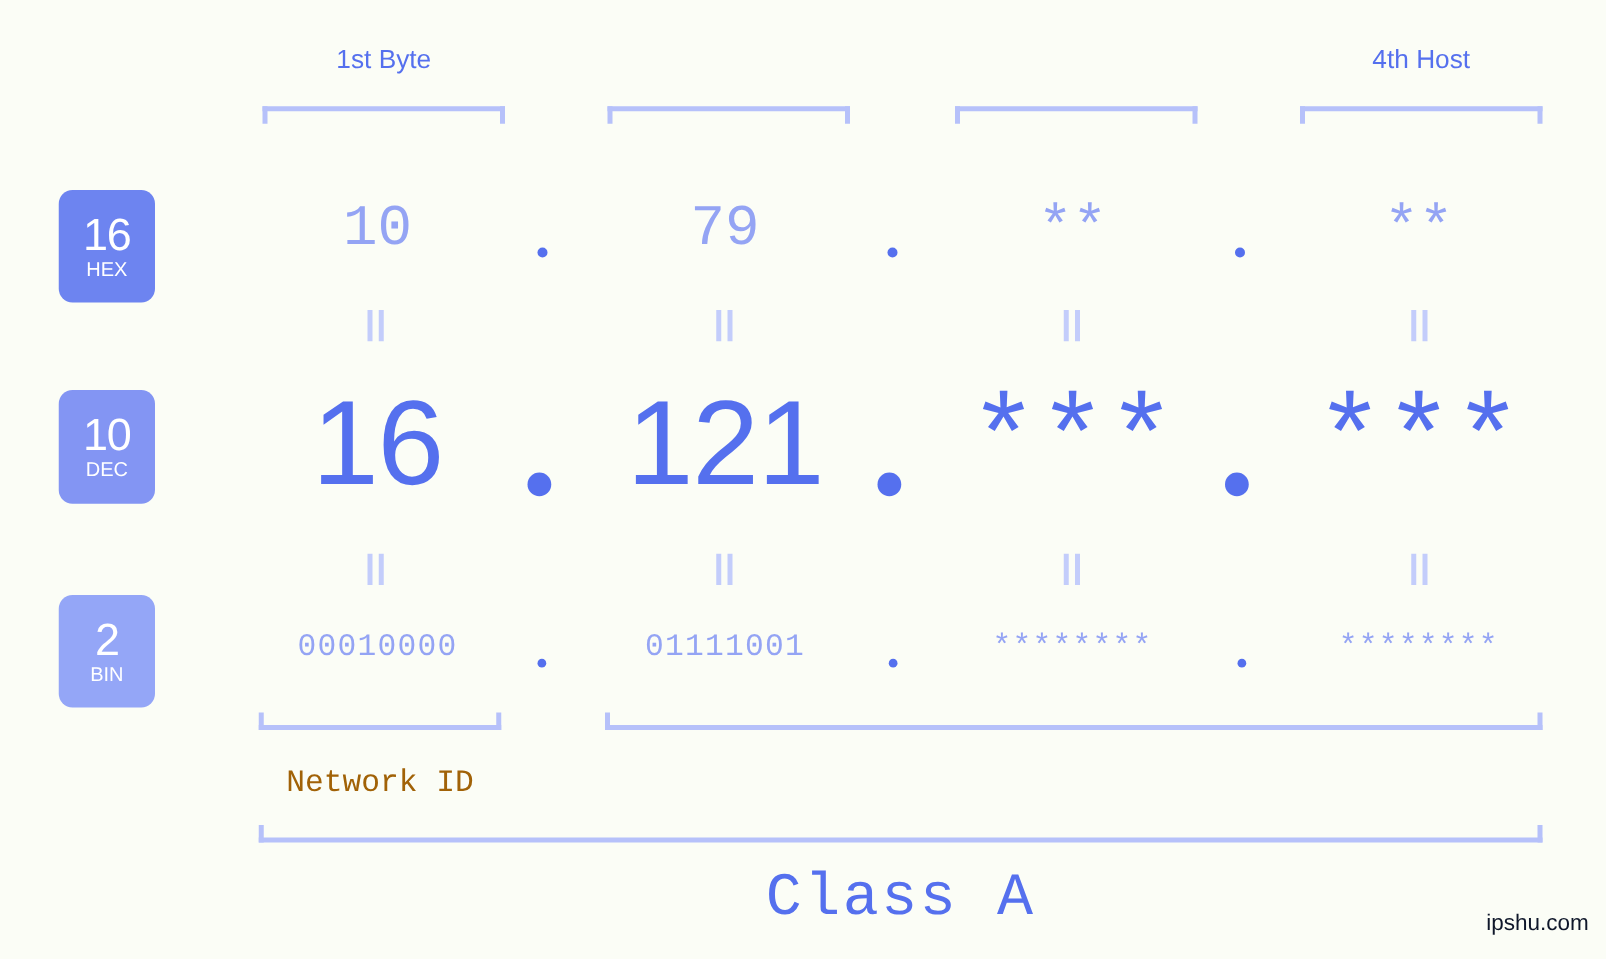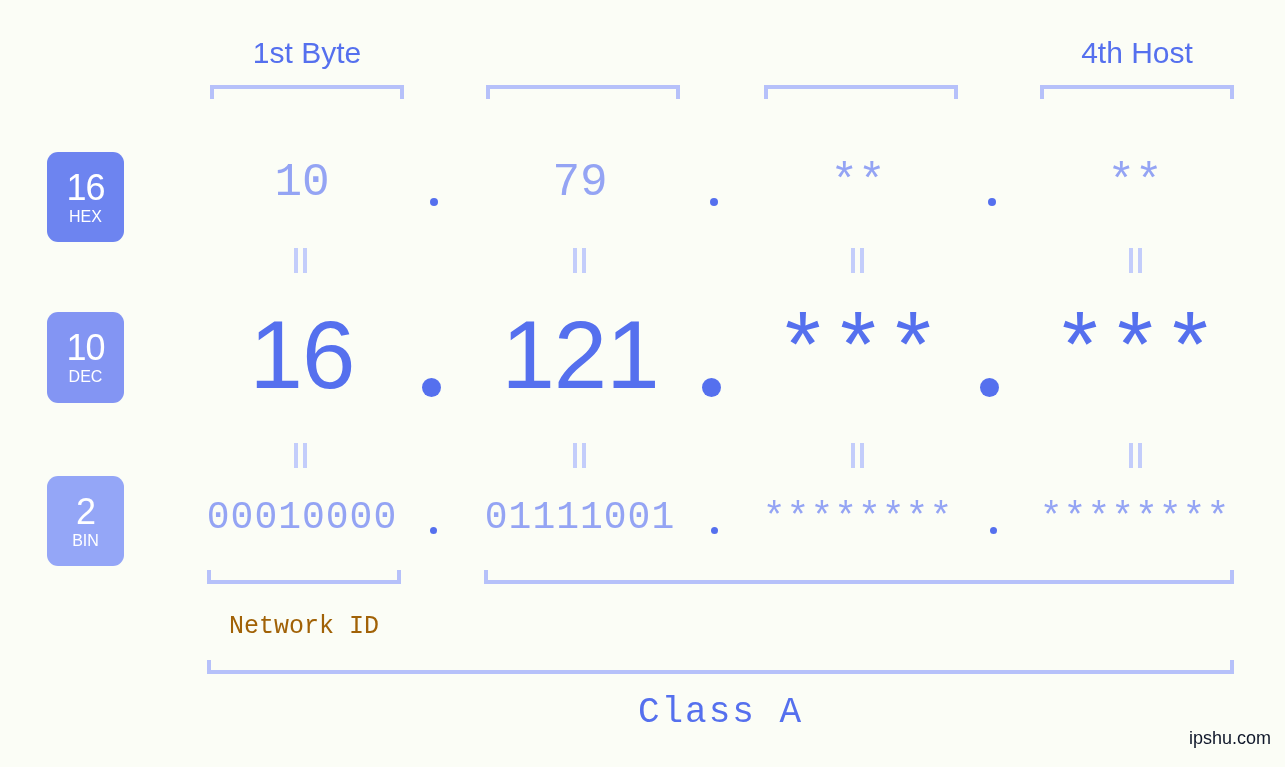--- a/index.html
+++ b/index.html
@@ -9,21 +9,21 @@
     font-family:"Liberation Sans", sans-serif;
     overflow:hidden;
     position:relative;
   }
   .stage{position:absolute;left:0;top:0;width:1285px;height:767px;}
 
   
   .byte-head{
     position:absolute;
     color:#5570ee;
-    font-size:30px;
+    font-size:21px;
     font-family:"Liberation Sans", sans-serif;
     text-align:center;
     white-space:nowrap;
   }
   
   .bracket-down{
     position:absolute;
     height:14px;
     border-top:4px solid #b6c1fa;
     border-left:4px solid #b6c1fa;
@@ -85,21 +85,21 @@
     font-family:"Liberation Sans", sans-serif;
     letter-spacing:-1px;
   }
   .decrow .cell.stars{
     font-family:"Liberation Mono", monospace;
     letter-spacing:0;
     font-size:92px;
   }
   .binrow .cell{
     color:#94a4f4;
-    font-size:38px;
+    font-size:25px;
     top:497px;
     height:42px;
     line-height:42px;
     letter-spacing:1px;
   }
 
   
   .dot{
     position:absolute;
     background:#5570ee;
@@ -126,21 +126,21 @@
     position:absolute;
     color:#a16207;
     font-size:25px;
     font-family:"Liberation Mono", monospace;
     text-align:center;
     white-space:nowrap;
   }
   .classlabel{
     position:absolute;
     color:#5570ee;
-    font-size:36px;
+    font-size:48px;
     font-family:"Liberation Mono", monospace;
     text-align:center;
     white-space:nowrap;
     letter-spacing:2px;
   }
   .watermark{
     position:absolute;
     right:14px;bottom:18px;
     color:#0f172a;
     font-size:18px;

